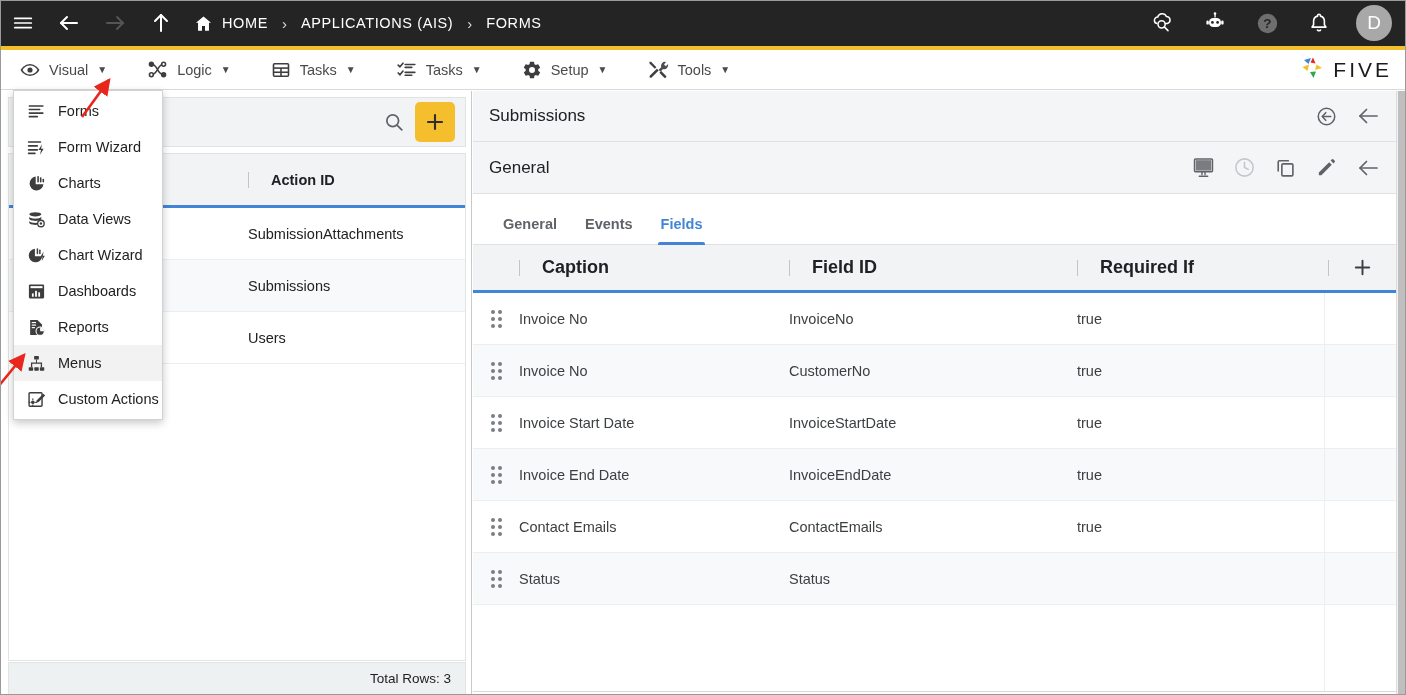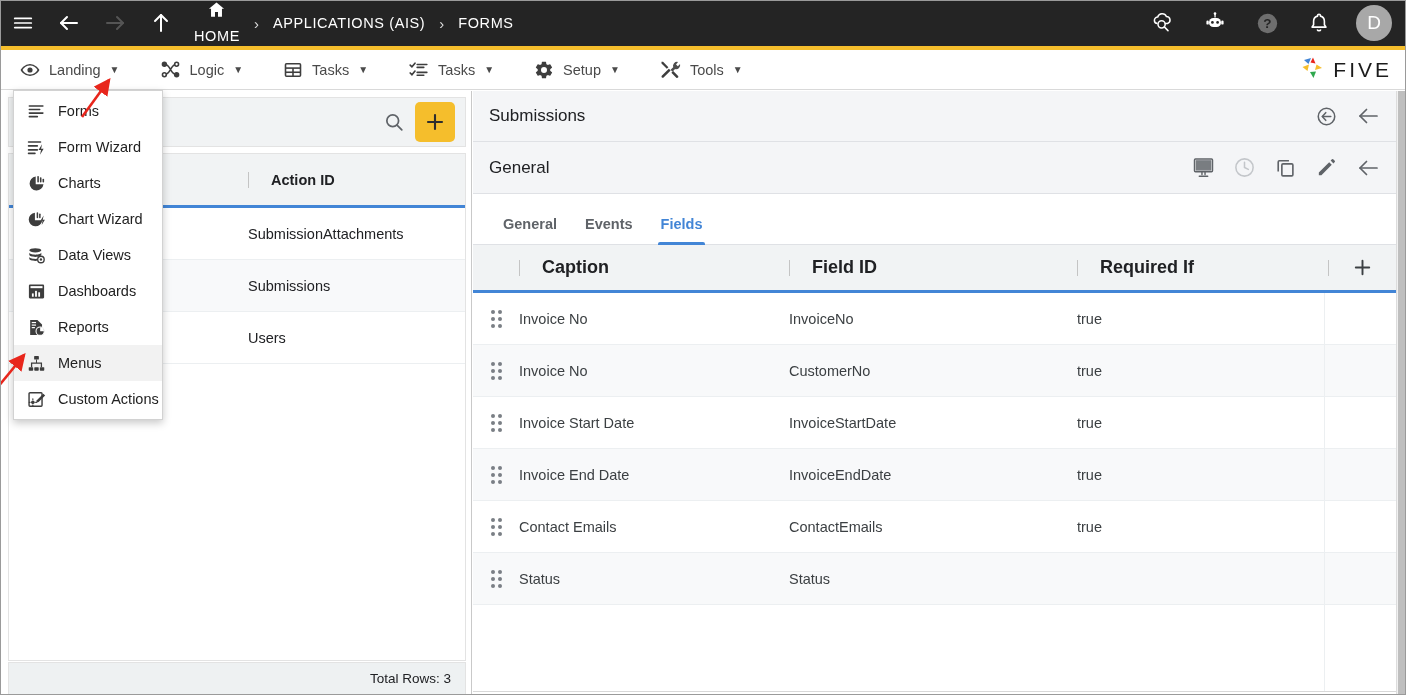--- a/index.html
+++ b/index.html
@@ -23,21 +23,21 @@
   .tb-icon {
     width:46px; height:46px; display:flex; align-items:center; justify-content:center;
     color:#fff; flex:0 0 auto;
   }
   .tb-icon svg { display:block; }
   .tb-icon.dim { color:#555; }
   .crumb {
     color:#fff; font-size:14.5px; letter-spacing:0.6px; font-weight:500;
     display:flex; align-items:center; height:46px; white-space:nowrap;
   }
-  .crumb-home { padding-left:2px;flex-direction:column; }
+  .crumb-home { padding-left:2px; }
   .crumb-sep { color:#ddd; font-size:15px; padding:0 14px; display:flex; align-items:center; height:46px;}
   .tb-right { margin-left:auto; display:flex; align-items:center; padding-right:14px; gap:6px; }
   .avatar {
     width:36px; height:36px; border-radius:50%;
     background:#a8a8a8; color:#fff; font-size:19px;
     display:flex; align-items:center; justify-content:center;
     margin-left:8px;
   }
 
   
@@ -289,21 +289,21 @@
 
   <div class="menubar">
 
     <div class="menu-item">
       <span class="mi-icon">
         <svg width="20" height="20" viewBox="0 0 24 24" fill="none" stroke="currentColor" stroke-width="1.8">
             <path d="M1.8 12S5.5 5.6 12 5.6 22.2 12 22.2 12 18.5 18.4 12 18.4 1.8 12 1.8 12z"></path>
             <circle cx="12" cy="12" r="3.1" fill="currentColor" stroke="none"></circle>
           </svg>
       </span>
-      <span>Landing</span>
+      <span>Visual</span>
       <span class="caret">▼</span>
     </div>
 
     <div class="menu-item">
       <span class="mi-icon">
         <svg width="21" height="21" viewBox="0 0 24 24" fill="none" stroke="currentColor" stroke-width="1.8">
             <circle cx="5" cy="6" r="2.2" fill="currentColor"></circle>
             <circle cx="19" cy="6" r="2.2"></circle>
             <circle cx="5" cy="18" r="2.2"></circle>
             <circle cx="19" cy="18" r="2.2" fill="currentColor"></circle>
@@ -652,39 +652,39 @@
             <rect x="13" y="2.6" width="2" height="8" rx="0.9"></rect>
             <rect x="16.3" y="4.2" width="2" height="6.4" rx="0.9"></rect>
             <rect x="19.6" y="6" width="2" height="4.6" rx="0.9"></rect>
           </svg>
       </span>
       <span>Charts</span>
     </div>
     <div class="dd-item">
       <span class="dd-ic">
         <svg width="19" height="19" viewBox="0 0 24 24" fill="currentColor">
-            <path d="M10 3.4A8.6 8.6 0 1 0 19.3 13H10z"></path>
-            <rect x="12.2" y="2.8" width="1.9" height="7.6" rx="0.9"></rect>
-            <rect x="15.3" y="4.4" width="1.9" height="6" rx="0.9"></rect>
-            <path d="M21 7 L17 13.5h2.6l-1 5.5 4-6.6h-2.7z"></path>
-          </svg>
-      </span>
-      <span>Chart Wizard</span>
-    </div>
-    <div class="dd-item">
-      <span class="dd-ic">
-        <svg width="19" height="19" viewBox="0 0 24 24" fill="currentColor">
             <ellipse cx="10.5" cy="5.4" rx="7.6" ry="2.7"></ellipse>
             <path d="M2.9 8.2v3c0 1.5 3.4 2.7 7.6 2.7s7.6-1.2 7.6-2.7v-3c0 1.5-3.4 2.7-7.6 2.7s-7.6-1.2-7.6-2.7z"></path>
             <path d="M2.9 13.6v2.6c0 1.5 3.4 2.7 7.6 2.7 1 0 2-.07 2.8-.2a5 5 0 0 1-.3-1.7 5 5 0 0 1 .08-.85c-.8.13-1.7.2-2.6.2-4.2 0-7.6-1.2-7.6-2.7z"></path>
             <circle cx="17.6" cy="17" r="4.1" fill="none" stroke="currentColor" stroke-width="1.7"></circle>
             <circle cx="17.6" cy="17" r="1.5"></circle>
           </svg>
       </span>
       <span>Data Views</span>
+    </div>
+    <div class="dd-item">
+      <span class="dd-ic">
+        <svg width="19" height="19" viewBox="0 0 24 24" fill="currentColor">
+            <path d="M10 3.4A8.6 8.6 0 1 0 19.3 13H10z"></path>
+            <rect x="12.2" y="2.8" width="1.9" height="7.6" rx="0.9"></rect>
+            <rect x="15.3" y="4.4" width="1.9" height="6" rx="0.9"></rect>
+            <path d="M21 7 L17 13.5h2.6l-1 5.5 4-6.6h-2.7z"></path>
+          </svg>
+      </span>
+      <span>Chart Wizard</span>
     </div>
     <div class="dd-item">
       <span class="dd-ic">
         <svg width="19" height="19" viewBox="0 0 24 24" fill="currentColor">
             <rect x="2.4" y="3.2" width="19.2" height="17.6" rx="1.4"></rect>
             <rect x="4.4" y="5.2" width="15.2" height="2.6" fill="#fff"></rect>
             <rect x="6.2" y="14.4" width="2.3" height="4.2" fill="#fff"></rect>
             <rect x="10.2" y="11.2" width="2.3" height="7.4" fill="#fff"></rect>
             <rect x="14.2" y="13" width="2.3" height="5.6" fill="#fff"></rect>
           </svg>

